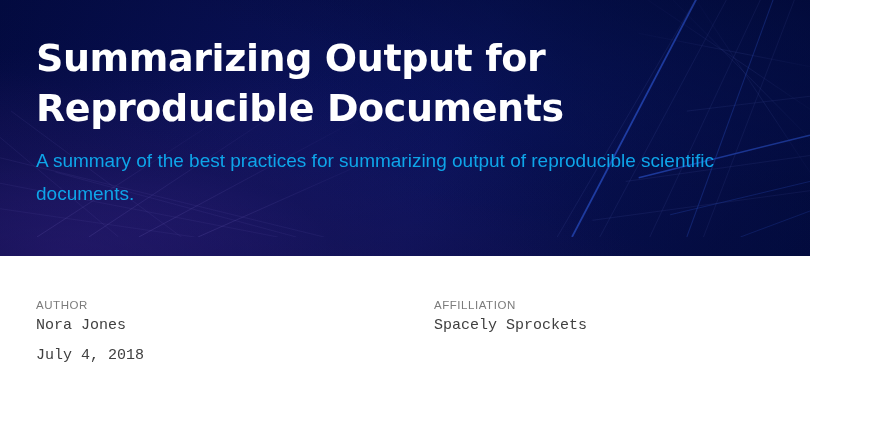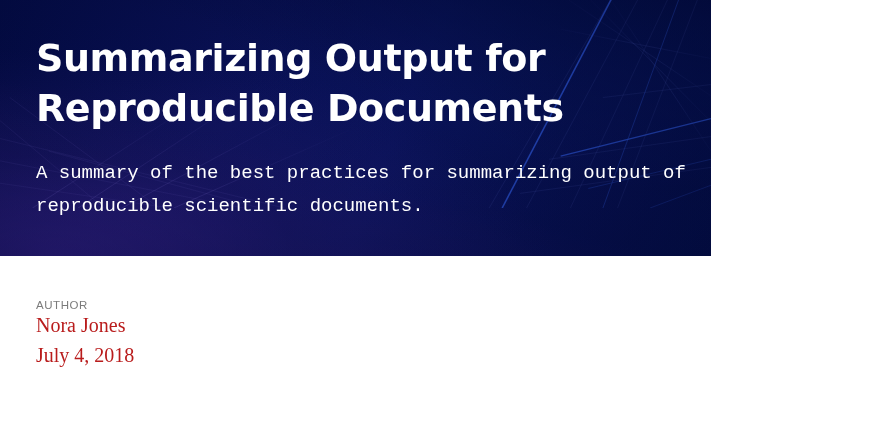--- a/index.html
+++ b/index.html
@@ -8,21 +8,21 @@
     width: 875px;
     height: 432px;
     background: #ffffff;
     font-family: "Liberation Sans", sans-serif;
     overflow: hidden;
   }
 
   
   .title-banner {
     position: relative;
-    width: 711px;
+    width: 810px;
     height: 256px;
     overflow: hidden;
     background: #000f4d;
   }
 
   
   .banner-bg-base {
     position: absolute;
     inset: 0;
     background:
@@ -63,26 +63,26 @@
     font-family: "DejaVu Sans", sans-serif;
     font-weight: bold;
     font-size: 38px;
     line-height: 50px;
     color: #ffffff;
     letter-spacing: -0.4px;
     max-width: 700px;
   }
 
   .doc-subtitle {
-    margin-top: 24px;
-    font-family: Liberation Mono, monospace;
+    margin-top: 11px;
+    font-family: Liberation Sans, sans-serif;
     font-weight: 400;
     font-size: 19px;
     line-height: 33px;
-    color: #ffffff;
+    color: #0ea5e9;
     max-width: 762px;
   }
 
   
   .meta-area {
     position: relative;
     width: 875px;
     height: 220px;
     background: #ffffff;
     padding: 41px 36px 0 36px;
@@ -99,23 +99,23 @@
   .meta-label {
     font-family: "Liberation Sans", sans-serif;
     font-size: 11.5px;
     letter-spacing: 0.55px;
     color: #7b7b7b;
     text-transform: uppercase;
     line-height: 16px;
   }
 
   .meta-value {
-    font-family: Liberation Serif, serif;
-    font-size: 20px;
-    color: #b91c1c;
+    font-family: Liberation Mono, monospace;
+    font-size: 15px;
+    color: #404040;
     line-height: 23px;
     margin-top: 1px;
     margin-bottom: 7px;
   }
   .meta-value.last { margin-bottom: 0; }
 </style>
 </head>
 <body>
 
 <header class="title-banner">
@@ -188,15 +188,19 @@
 
 <section class="meta-area">
   <div class="meta-grid">
 
     <div class="meta-col-author">
       <div class="meta-label">AUTHOR</div>
       <div class="meta-value">Nora Jones</div>
       <div class="meta-value last">July 4, 2018</div>
     </div>
 
+    <div class="meta-col-affil">
+      <div class="meta-label">AFFILLIATION</div>
+      <div class="meta-value last">Spacely Sprockets</div>
+    </div>
 
   </div>
 </section>
 
 </body></html>

